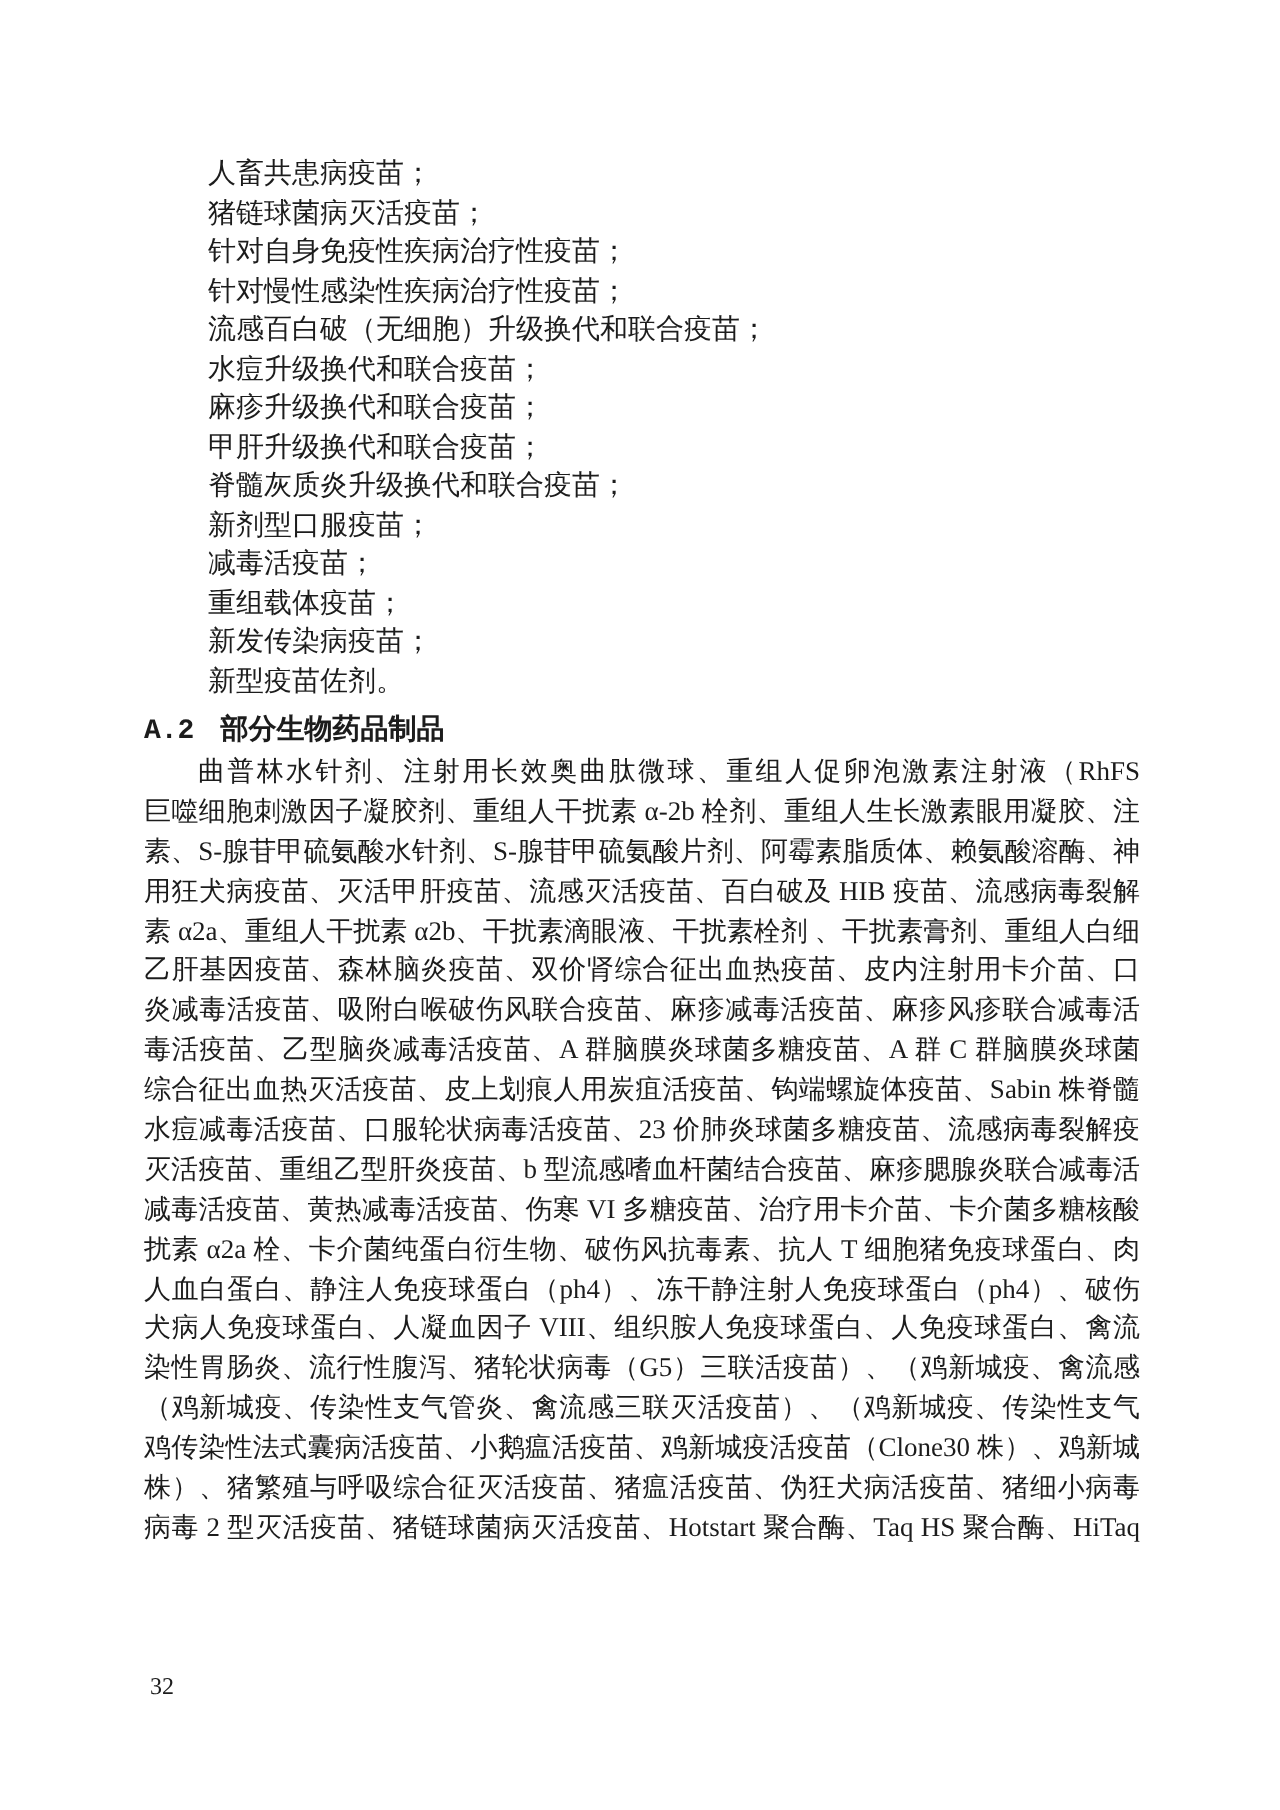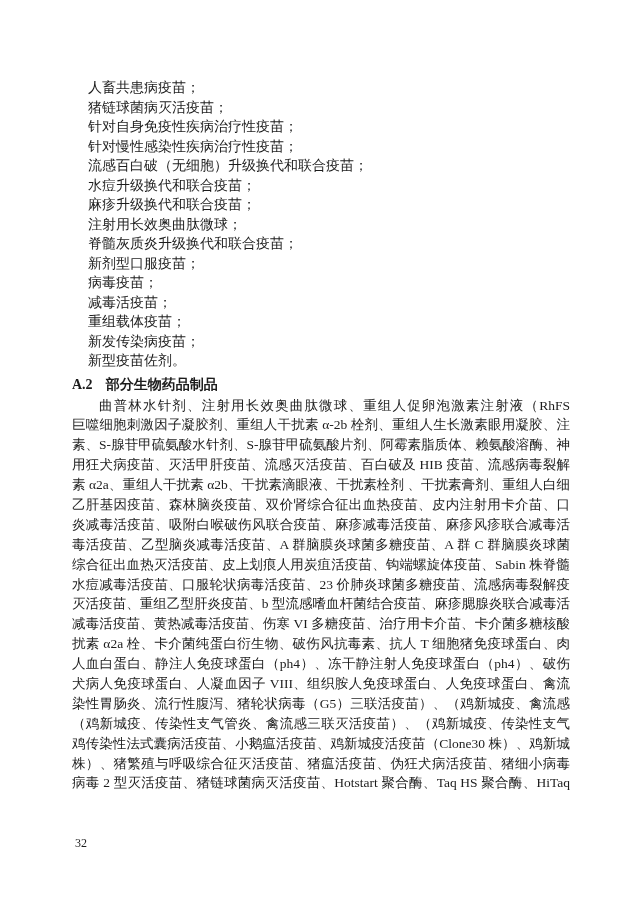--- a/index.html
+++ b/index.html
@@ -16,39 +16,39 @@
     font-family: "Liberation Serif", "DejaVu Serif", serif;
     color: #1c1c1c;
   }
   .content {
     position: absolute;
     left: 72px;
     top: 78px;
     width: 498px;
   }
   .doc-list {
-    margin-left: 16px;
+    margin-left: 32px;
   }
   .list-item {
     font-size: 14px;
     line-height: 19.5px;
     height: 19.5px;
     white-space: nowrap;
     overflow: hidden;
   }
   .section-heading {
     margin-top: 3px;
     font-size: 14px;
     line-height: 21px;
     height: 21px;
     font-weight: bold;
     white-space: nowrap;
   }
   .heading-number {
-    font-family: Liberation Serif, serif;
+    font-family: Liberation Mono, monospace;
     margin-right: 13px;
   }
   .heading-title {
     font-family: "Liberation Sans", "DejaVu Sans", sans-serif;
   }
   .paragraph {
     margin-top: 1px;
   }
   .para-line {
     font-size: 13.5px;
@@ -85,28 +85,27 @@
         <div class="list-item">针对自身免疫性疾病治疗性疫苗；</div>
 
         <div class="list-item">针对慢性感染性疾病治疗性疫苗；</div>
 
         <div class="list-item">流感百白破（无细胞）升级换代和联合疫苗；</div>
 
         <div class="list-item">水痘升级换代和联合疫苗；</div>
 
         <div class="list-item">麻疹升级换代和联合疫苗；</div>
 
-        <div class="list-item">注射用长效奥曲肽微球；</div>
+        <div class="list-item">甲肝升级换代和联合疫苗；</div>
 
         <div class="list-item">脊髓灰质炎升级换代和联合疫苗；</div>
 
         <div class="list-item">新剂型口服疫苗；</div>
 
 
-        <div class="list-item">病毒疫苗；</div>
 
 
         <div class="list-item">减毒活疫苗；</div>
 
         <div class="list-item">重组载体疫苗；</div>
 
         <div class="list-item">新发传染病疫苗；</div>
 
         <div class="list-item">新型疫苗佐剂。</div>
       </div>

